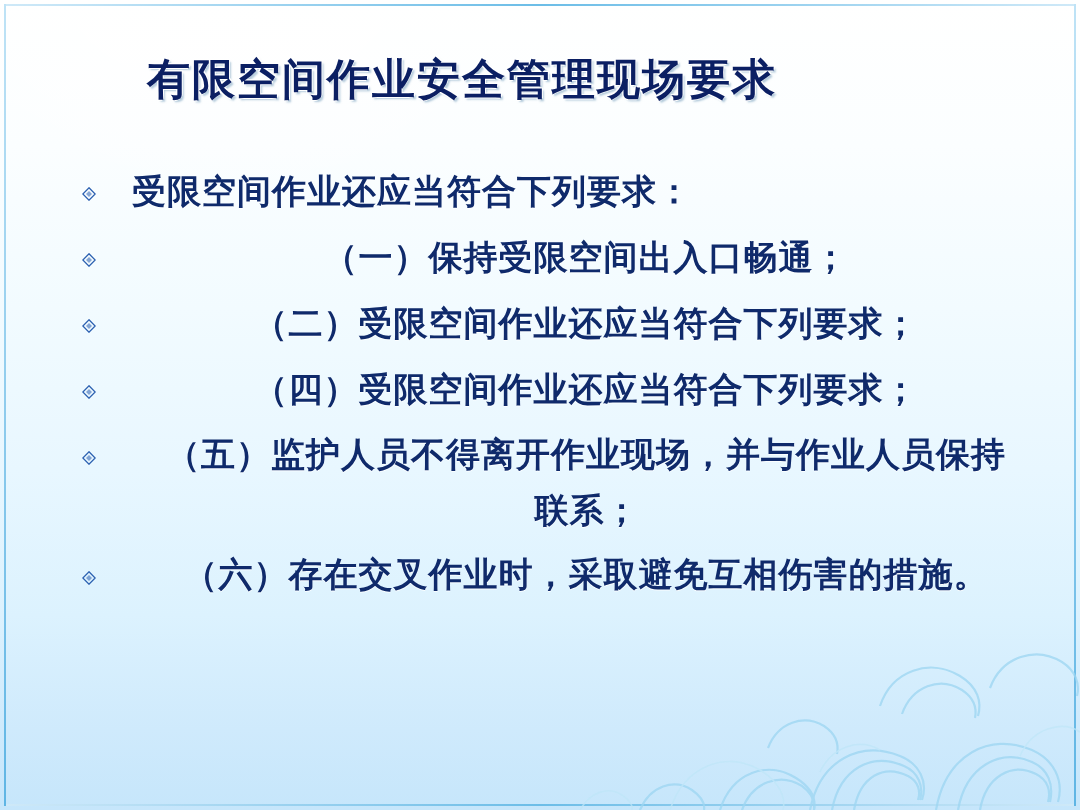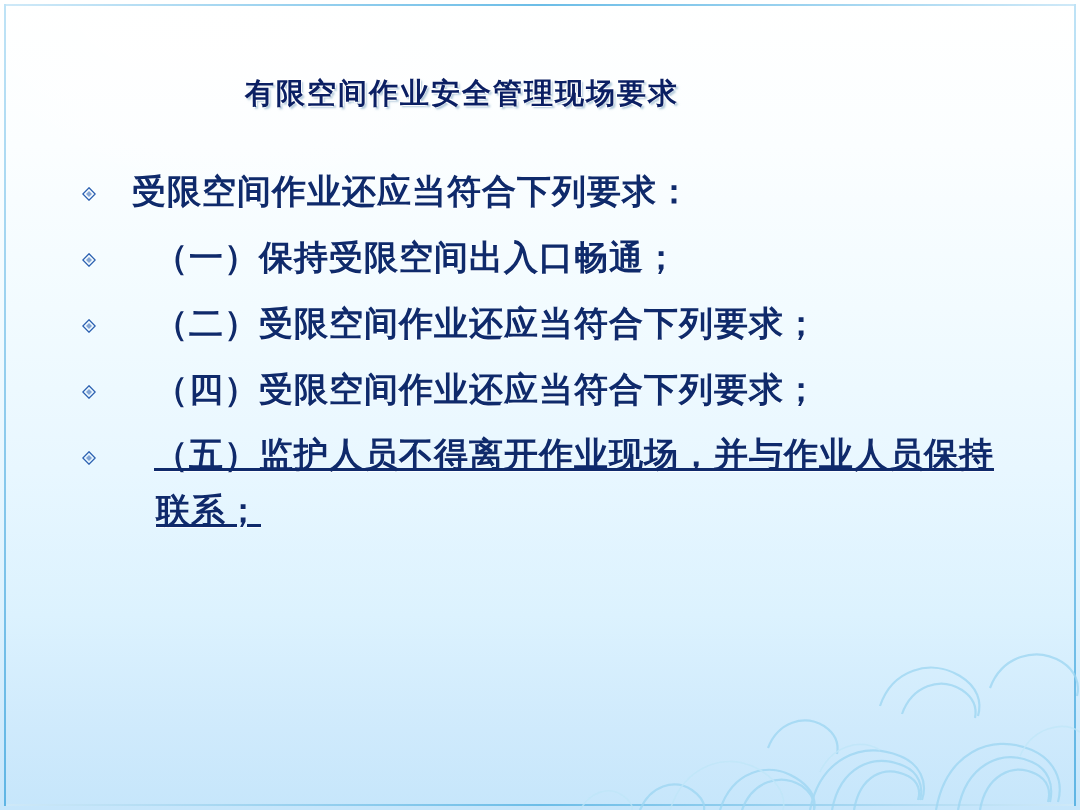--- a/index.html
+++ b/index.html
@@ -63,27 +63,27 @@
     right: 0;
     bottom: 0;
     width: 560px;
     height: 300px;
     opacity: 0.85;
     pointer-events: none;
   }
 
   .title {
     position: absolute;
-    top: 74px;
+    top: 51px;
     left: 0;
     width: 924px;
     text-align: center;
     font-family: "Liberation Serif", serif;
     font-weight: bold;
-    font-size: 29px;
+    font-size: 43px;
     letter-spacing: 2px;
     color: #0b1f63;
     text-shadow:
       -1px -1px 0 #ffffff,
        1px -1px 0 #ffffff,
       -1px  1px 0 #ffffff,
        2px  2px 2px rgba(120,160,190,0.55);
     white-space: nowrap;
   }
 
@@ -116,23 +116,23 @@
     font-family: "Liberation Serif", serif;
     font-size: 34px;
     line-height: 58px;
     color: #0f2a6b;
     font-weight: bold;
     letter-spacing: 1px;
     text-shadow: 0 1px 0 rgba(255,255,255,0.8);
   }
 
   .row-intro .bullet-text { padding-left: 16px; }
-  .row-item  .bullet-text { padding-left: 40px; text-indent: -2px; }
-
-  .row-tall .bullet-text { line-height: 56px; text-decoration: underline; }
+  .row-item  .bullet-text { padding-left: 40px; text-indent: -2px; text-align: center; }
+
+  .row-tall .bullet-text { line-height: 56px; }
 </style>
 </head>
 <body>
 
 <div class="slide">
 
   <div class="glow-top"></div>
   <div class="frame-top"></div>
   <div class="frame-bottom"></div>
   <div class="frame-left"></div>
@@ -210,15 +210,24 @@
     <div class="bullet-row row-item row-tall">
       <div class="bullet-marker">
         <svg width="14" height="14" viewBox="0 0 14 14" xmlns="http://www.w3.org/2000/svg">
           <polygon points="7,0.8 13.2,7 7,13.2 0.8,7" fill="none" stroke="#2a5fb0" stroke-width="1.3"></polygon>
           <polygon points="7,4 10,7 7,10 4,7" fill="#2a5fb0" opacity="0.55"></polygon>
         </svg>
       </div>
       <div class="bullet-text">（五）监护人员不得离开作业现场，并与作业人员保持联系；</div>
     </div>
 
+    <div class="bullet-row row-item row-tall">
+      <div class="bullet-marker">
+        <svg width="14" height="14" viewBox="0 0 14 14" xmlns="http://www.w3.org/2000/svg">
+          <polygon points="7,0.8 13.2,7 7,13.2 0.8,7" fill="none" stroke="#2a5fb0" stroke-width="1.3"></polygon>
+          <polygon points="7,4 10,7 7,10 4,7" fill="#2a5fb0" opacity="0.55"></polygon>
+        </svg>
+      </div>
+      <div class="bullet-text">（六）存在交叉作业时，采取避免互相伤害的措施。</div>
+    </div>
 
   </div>
 </div>
 
 </body></html>

